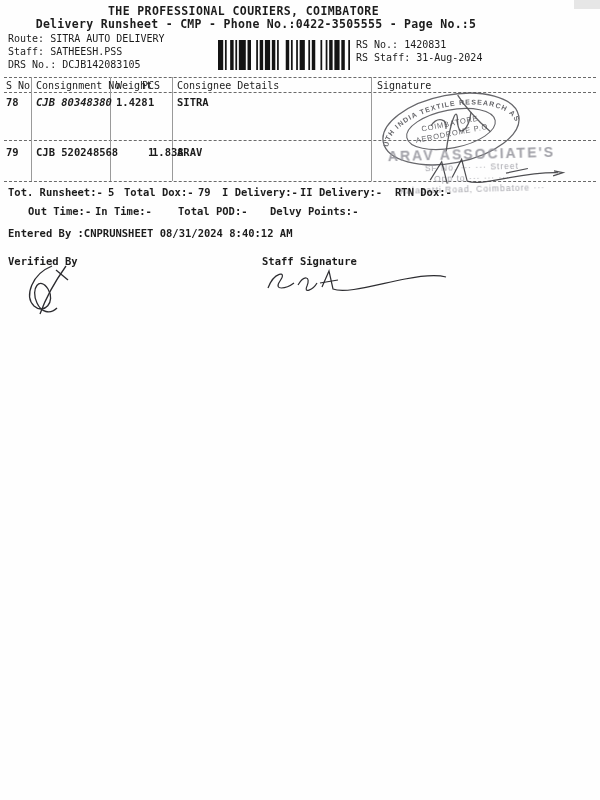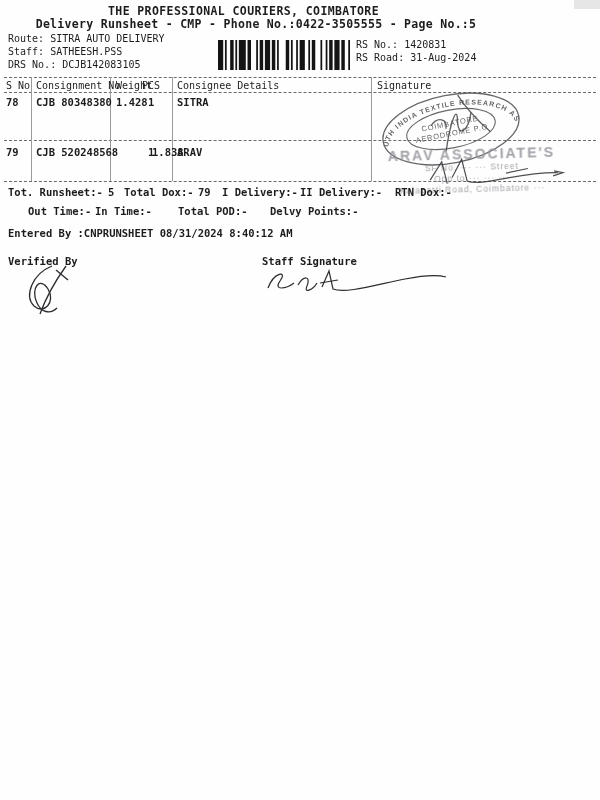--- a/index.html
+++ b/index.html
@@ -76,41 +76,41 @@
         <rect x="116.37" y="0" width="5.21" height="30" fill="#141414"></rect>
         <rect x="123.32" y="0" width="3.47" height="30" fill="#141414"></rect>
         <rect x="130.26" y="0" width="1.74" height="30" fill="#141414"></rect>
       </svg>
   </div>
 
   <div class="abs meta" style="left:356px;top:39px;">
     <span class="lab">RS No.:</span><span>1420831</span>
   </div>
   <div class="abs meta" style="left:356px;top:52px;">
-    <span class="lab">RS Road:</span><span>31-Aug-2024</span>
+    <span class="lab">RS Staff:</span><span>31-Aug-2024</span>
   </div>
 
   <div class="hline" style="top:77px;"></div>
   <div class="hline" style="top:92px;"></div>
   <div class="hline" style="top:140px;"></div>
   <div class="hline" style="top:181px;"></div>
   <div class="vline" style="left:31px;top:77px;height:104px;"></div>
   <div class="vline" style="left:110px;top:77px;height:104px;"></div>
   <div class="vline" style="left:172px;top:77px;height:104px;"></div>
   <div class="vline" style="left:371px;top:77px;height:104px;"></div>
 
   <span class="abs th" style="left:6px;top:80px;">S No</span>
   <span class="abs th" style="left:36px;top:80px;">Consignment No</span>
   <span class="abs th" style="left:116px;top:80px;">Weight</span>
   <span class="abs th" style="left:142px;top:80px;">PCS</span>
   <span class="abs th" style="left:177px;top:80px;">Consignee Details</span>
   <span class="abs th" style="left:377px;top:80px;">Signature</span>
 
   <span class="abs td" style="left:6px;top:96px;">78</span>
-  <span class="abs td" style="left:36px;top:96px;">CJB 80348380</span>
+  <span class="abs td" style="left:36px;top:96px;font-style:italic;">CJB 80348380</span>
   <span class="abs td" style="left:116px;top:96px;">1.428</span>
   <span class="abs td" style="left:148px;top:96px;">1</span>
   <span class="abs td" style="left:177px;top:96px;">SITRA</span>
 
   <span class="abs td" style="left:6px;top:146px;">79</span>
   <span class="abs td" style="left:36px;top:146px;">CJB 520248568</span>
   <span class="abs td" style="left:116px;top:146px;margin-left:36px;">1.838</span>
   <span class="abs td" style="left:148px;top:146px;">1</span>
   <span class="abs td" style="left:177px;top:146px;">ARAV</span>
 

